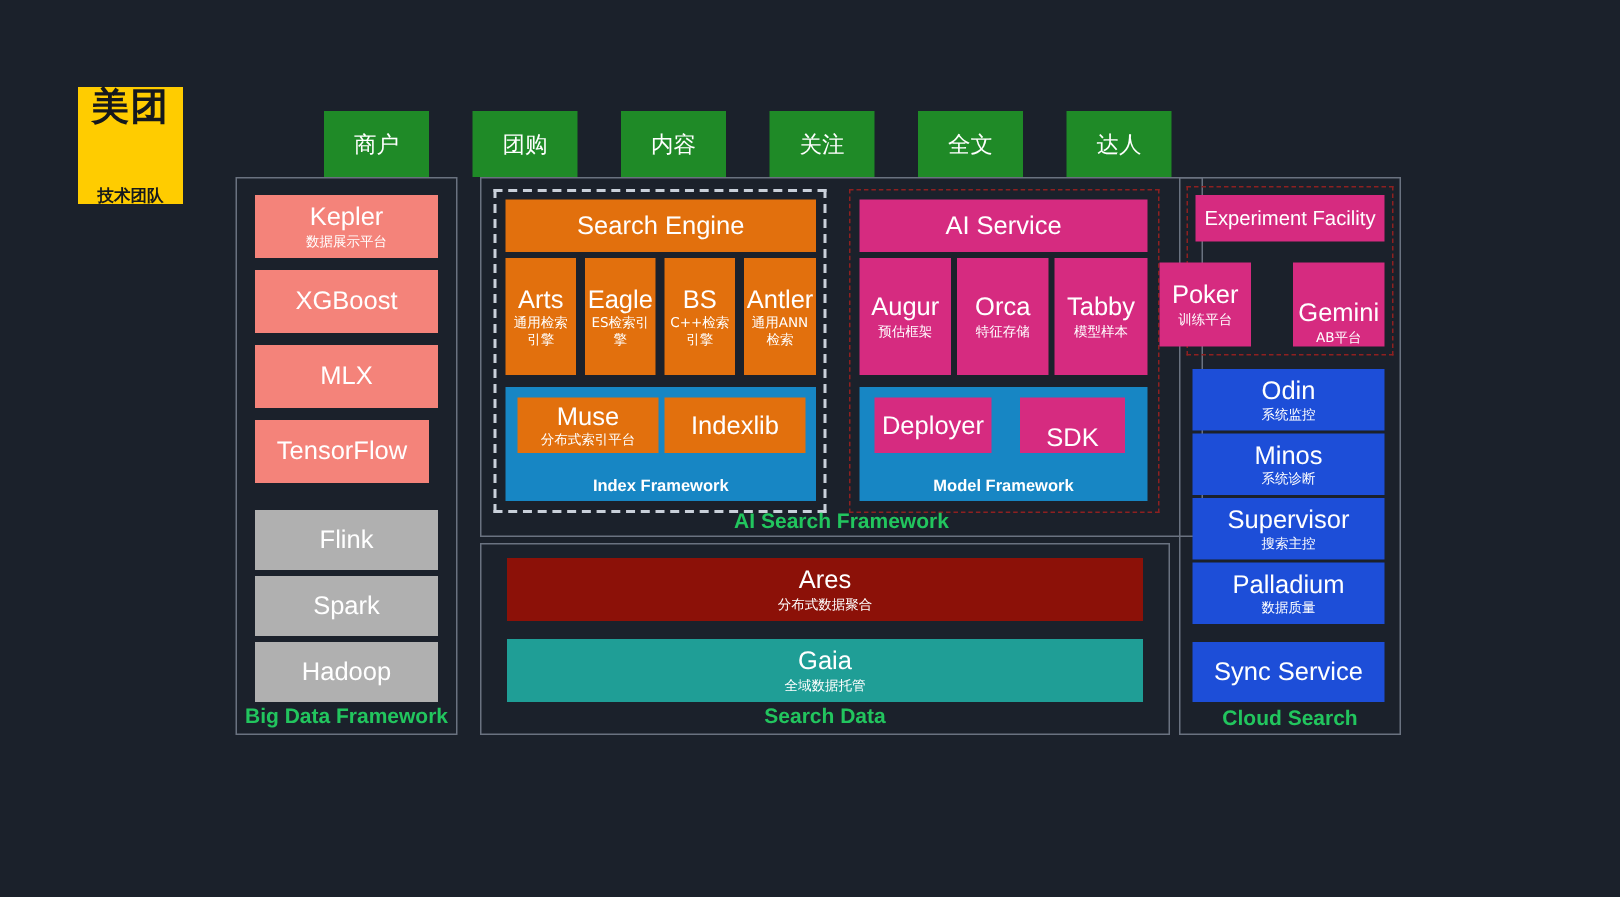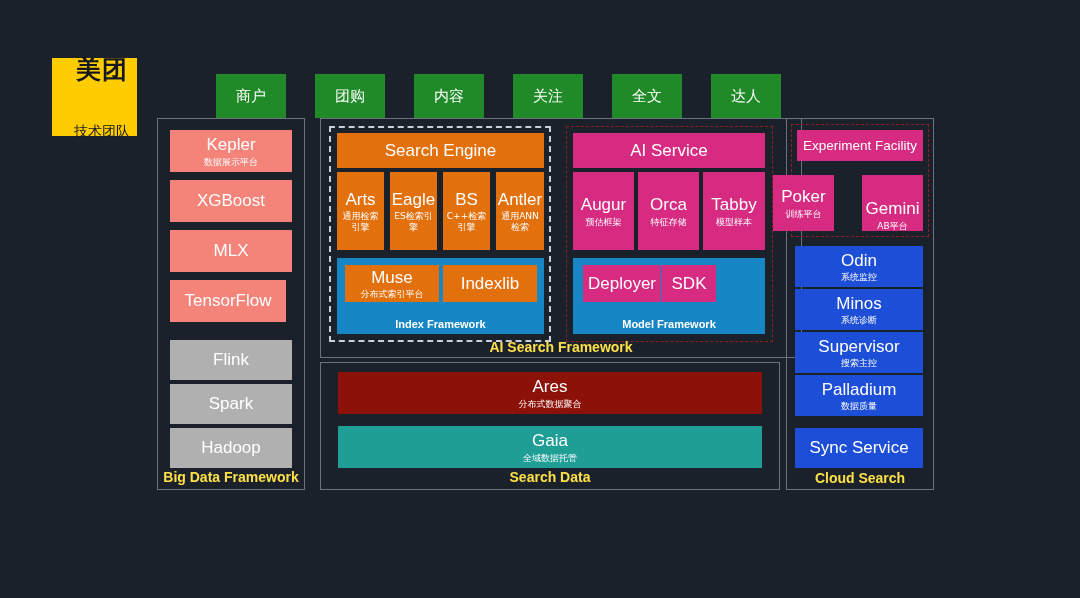--- a/index.html
+++ b/index.html
@@ -27,34 +27,33 @@
   .logo {
     position: absolute;
     left: 52px; top: 58px;
     width: 70px; height: 78px;
     background: #ffcc00;
     display: flex;
     flex-direction: column;
     align-items: center;
     justify-content: center;
     gap: 2px;
-    padding-left: 15px;
   }
   .logo-main {
     color: #15181d;
     font-size: 25px;
     font-weight: bold;
     letter-spacing: 1px;
     line-height: 1;
     font-family: "DejaVu Sans", sans-serif;
   }
   .logo-sub {
     color: #15181d;
-    font-size: 14px;
-    font-weight: normal;
+    font-size: 11px;
+    font-weight: bold;
     letter-spacing: 0px;
     line-height: 1;
     font-family: "DejaVu Sans", sans-serif;
     margin-top: 40px;
   }
 
   
   .tabs {
     position: absolute;
     left: 216px; top: 74px;
@@ -95,21 +94,21 @@
     box-sizing: border-box;
     border: 1px dashed #8e2020;
   }
 
   .panel-label {
     position: absolute;
     width: 100%;
     text-align: center;
     font-size: 14px;
     font-weight: bold;
-    color: #fde047;
+    color: #22c55e;
     font-family: "Liberation Sans", sans-serif;
   }
 
   
   .chip {
     position: absolute;
     box-sizing: border-box;
     display: flex;
     flex-direction: column;
     align-items: center;
@@ -250,21 +249,21 @@
     <div class="t">Tabby</div>
     <div class="s">模型样本</div>
   </div>
 
   <div class="sub-band blue" style="left:573px; top:258px; width:192px; height:76px;">
     <div class="band-label">Model  Framework</div>
   </div>
   <div class="chip pink" style="left:583px; top:265px; width:78px; height:37px;">
     <div class="t">Deployer</div>
   </div>
-  <div class="chip pink" style="left:662px; top:265px; width:54px; height:37px;">
+  <div class="chip pink" style="left:680px; top:265px; width:70px; height:37px;justify-content:flex-end;">
     <div class="t">SDK</div>
   </div>
 
   <div class="panel-label" style="left:320px; top:339px; width:482px;">AI Search Framework</div>
 
   <div class="panel panel-outline-gray" style="left:320px; top:362px; width:460px; height:128px;">
   </div>
   <div class="chip darkred" style="left:338px; top:372px; width:424px; height:42px;">
     <div class="t">Ares</div>
     <div class="s">分布式数据聚合</div>

